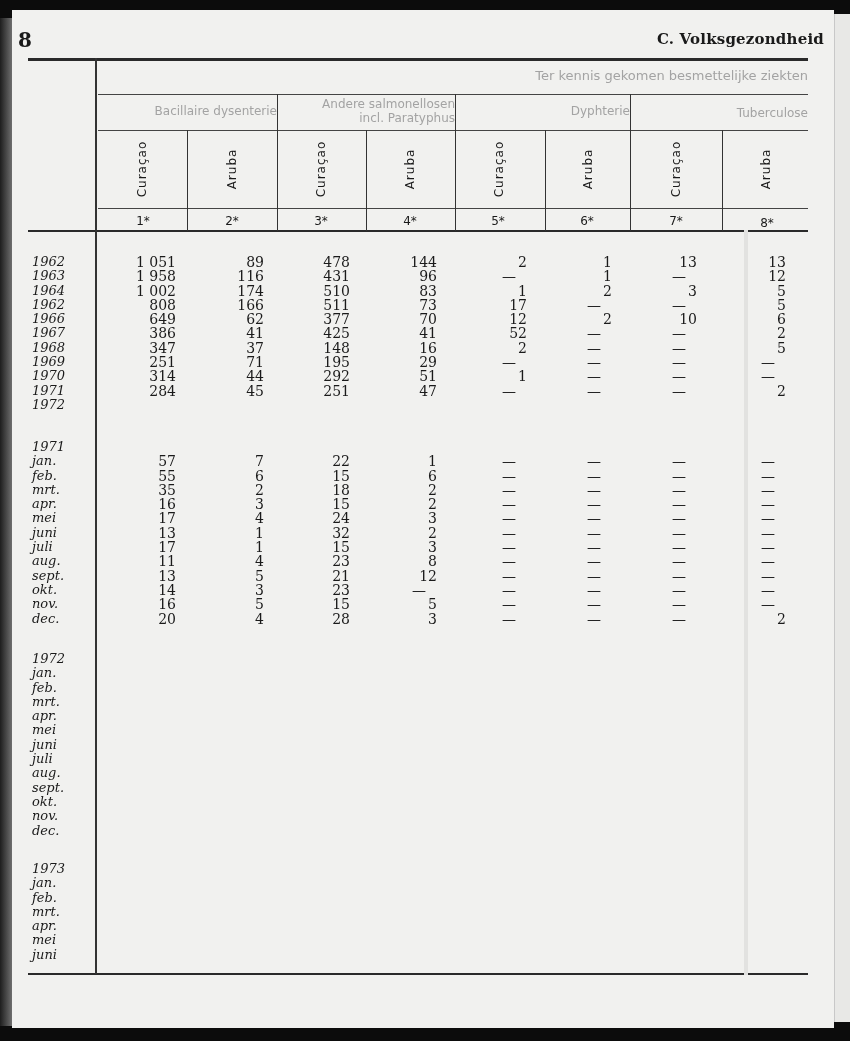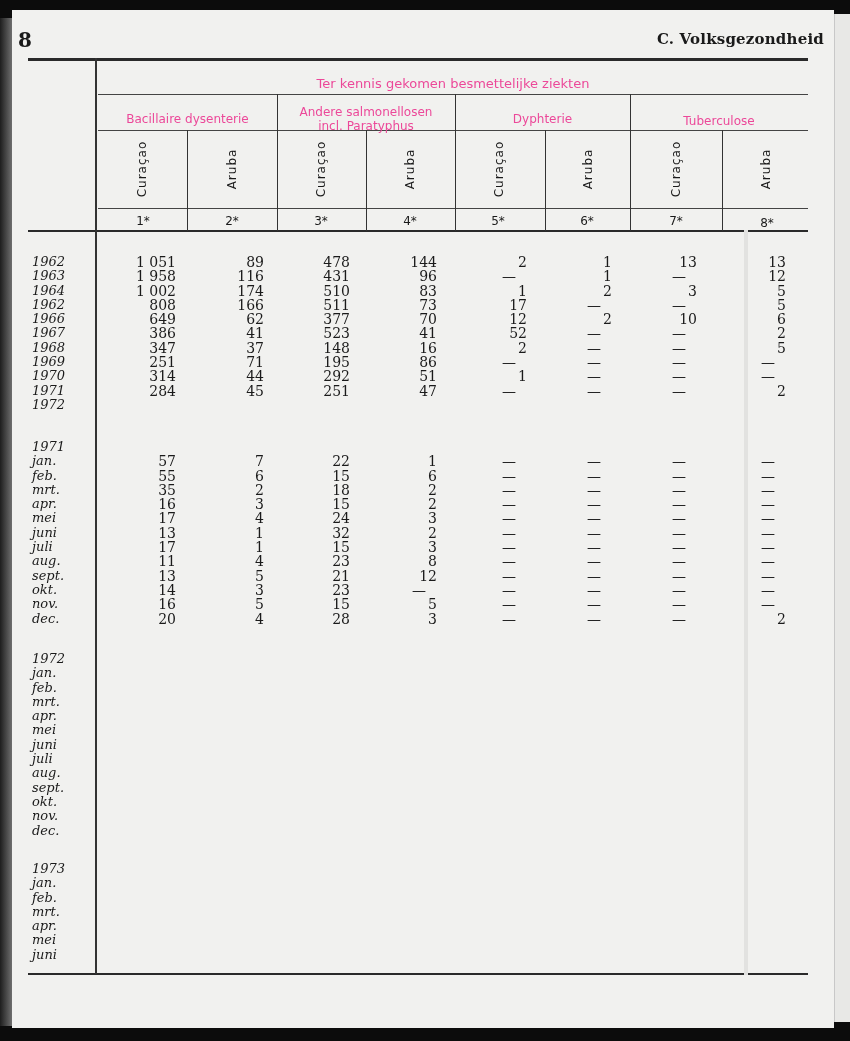--- a/index.html
+++ b/index.html
@@ -12,21 +12,21 @@
   .page { position:absolute; left:12px; top:10px; width:822px; height:1018px;
     background:#f1f1ef; }
   .next-page { position:absolute; left:834px; top:14px; width:16px; height:1008px;
     background:#e8e8e6; border-left:1px solid #c8c8c8; }
   .page-num { position:absolute; left:18px; top:28px; font-size:20px; font-weight:bold; }
   .section-title { position:absolute; right:26px; top:30px; font-size:15px; font-weight:bold;
     font-family:"DejaVu Serif", serif; letter-spacing:0.2px; }
   .rule-thick { position:absolute; left:28px; width:780px; height:3px; background:#2a2a2a; }
   .rule-thin { position:absolute; background:#444; height:1px; }
   .vline { position:absolute; width:1px; background:#333; }
-  .hdr { position:absolute; font-family:"DejaVu Sans", sans-serif; font-size:12px; text-align:center; color:#ec4899;margin-top:8px; }
+  .hdr { position:absolute; font-family:"DejaVu Sans", sans-serif; font-size:12px; text-align:right; color:#a3a3a3; }
   .vert { position:absolute; font-family:"DejaVu Sans", sans-serif; font-size:12px;
     transform:rotate(-90deg); transform-origin:center; white-space:nowrap; width:80px; text-align:center; letter-spacing:1px; }
   .colno { position:absolute; font-family:"DejaVu Sans", sans-serif; font-size:12px; text-align:center; width:60px; }
   .rowlabels { position:absolute; left:32px; font-style:italic; font-size:13px; line-height:14.3px; }
   .rowlabels .bold { font-weight:normal; }
   .col { position:absolute; text-align:right; font-size:14px; line-height:14.3px; }
   .shade { position:absolute; left:744px; top:230px; width:4px; height:745px; background:#e2e2e0; }
 </style>
 </head>
 <body>
@@ -127,36 +127,36 @@
       <div>44</div>
       <div>45</div>
       <div>&nbsp;</div>
     </div>
     <div class="col" style="top: 255px; left: 290px; width: 60px;">
       <div>478</div>
       <div>431</div>
       <div>510</div>
       <div>511</div>
       <div>377</div>
-      <div>523</div>
+      <div>425</div>
       <div>148</div>
       <div>195</div>
       <div>292</div>
       <div>251</div>
       <div>&nbsp;</div>
     </div>
     <div class="col" style="top: 255px; left: 377px; width: 60px;">
       <div>144</div>
       <div>96</div>
       <div>83</div>
       <div>73</div>
       <div>70</div>
       <div>41</div>
       <div>16</div>
-      <div>86</div>
+      <div>29</div>
       <div>51</div>
       <div>47</div>
       <div>&nbsp;</div>
     </div>
     <div class="col" style="top: 255px; left: 467px; width: 60px;">
       <div>2</div>
       <div style="text-align: center; padding-left: 24px; box-sizing: border-box;">—</div>
       <div>1</div>
       <div>17</div>
       <div>12</div>

